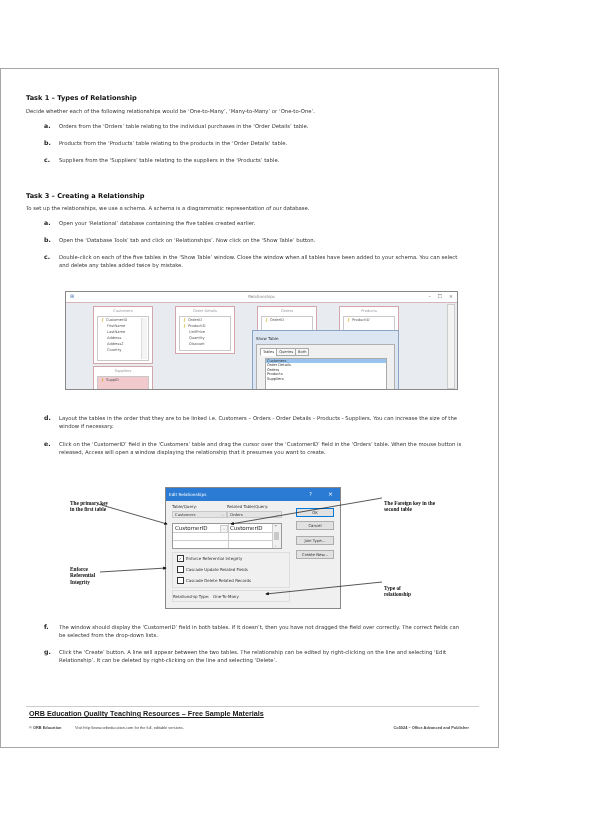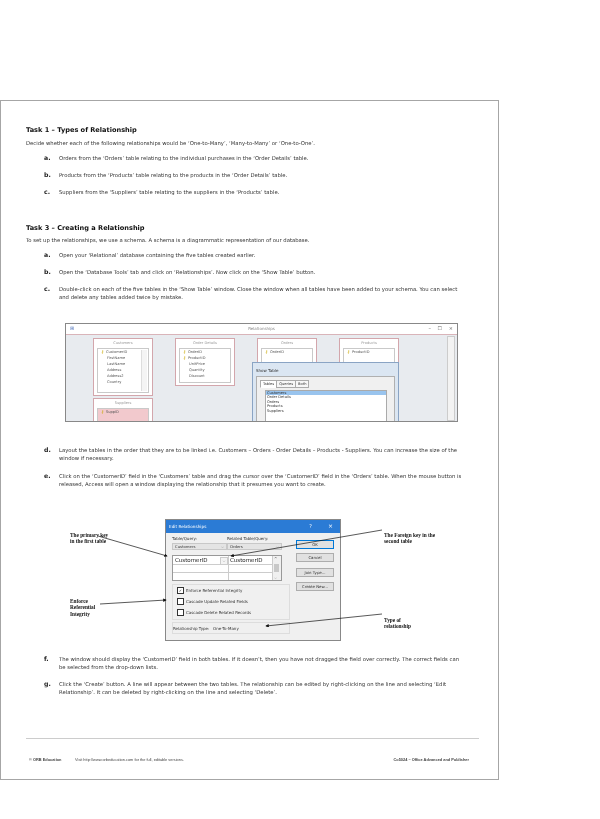--- a/index.html
+++ b/index.html
@@ -1,17 +1,17 @@
 <!DOCTYPE html>
 <html><head>
 <meta charset="utf-8">
 <style>
   html, body { margin:0; padding:0; background:#fff; }
   body { width:600px; height:819px; position:relative; overflow:hidden; font-family:"DejaVu Sans", sans-serif; color:#222; }
-  .page { position:absolute; left:0; top:68px; width:499px; height:680px; border:1px solid #a6a6a6; border-left:1px solid #a6a6a6; box-sizing:border-box; background:#fff;margin-top:32px; }
+  .page { position:absolute; left:0; top:68px; width:499px; height:680px; border:1px solid #a6a6a6; border-left:1px solid #a6a6a6; box-sizing:border-box; background:#fff; }
   .abs { position:absolute; }
   .h { font-weight:bold; font-size:6.6px; color:#111; white-space:nowrap; }
   .p { font-size:5.3px; color:#333; line-height:8px; white-space:nowrap; }
   .lbl { font-weight:bold; font-size:6.2px; color:#222; }
   .item-text { font-size:5.3px; color:#333; line-height:7.6px; width:405px; }
   
   .relwin { left:64px; top:222px; width:393px; height:99px; border:1px solid #888; background:#e8ebef; box-sizing:border-box; overflow:hidden; }
   .relwin .titlebar { position:absolute; left:0; top:0; right:0; height:10px; background:#fff; border-bottom:1px solid #d9b4b9; }
   .relwin .title { position:absolute; left:0; right:0; top:2px; text-align:center; font-size:4px; color:#888; }
   .relwin .ctl { position:absolute; top:1px; font-size:5px; color:#666; }
@@ -246,16 +246,17 @@
   <div class="abs" style="left:43px;top:555px;">
     <span class="abs lbl" style="left:0;top:-1px;">f.</span>
     <div class="abs item-text" style="left:15px;top:0;">The window should display the ‘CustomerID’ field in both tables.  If it doesn’t, then you have not dragged the field over correctly.  The correct fields can be selected from the drop-down lists.</div>
   </div>
   <div class="abs" style="left:43px;top:580px;">
     <span class="abs lbl" style="left:0;top:-1px;">g.</span>
     <div class="abs item-text" style="left:15px;top:0;">Click the ‘Create’ button.  A line will appear between the two tables.  The relationship can be edited by right-clicking on the line and selecting ‘Edit Relationship’.  It can be deleted by right-clicking on the line and selecting ‘Delete’.</div>
   </div>
 
   <div class="footer-rule"></div>
+  <div class="abs ft" style="left:28px;top:640px;">ORB Education Quality Teaching Resources – Free Sample Materials</div>
   <div class="abs fs" style="left:28px;top:656px;font-weight:bold;">© ORB Education</div>
   <div class="abs fs" style="left:74px;top:656px;">Visit http://www.orbeducation.com for the full, editable versions.</div>
   <div class="abs fs" style="right:29px;top:656px;font-weight:bold;">Co5024 – Office Advanced and Publisher</div>
 </div>
 
 </body></html>

